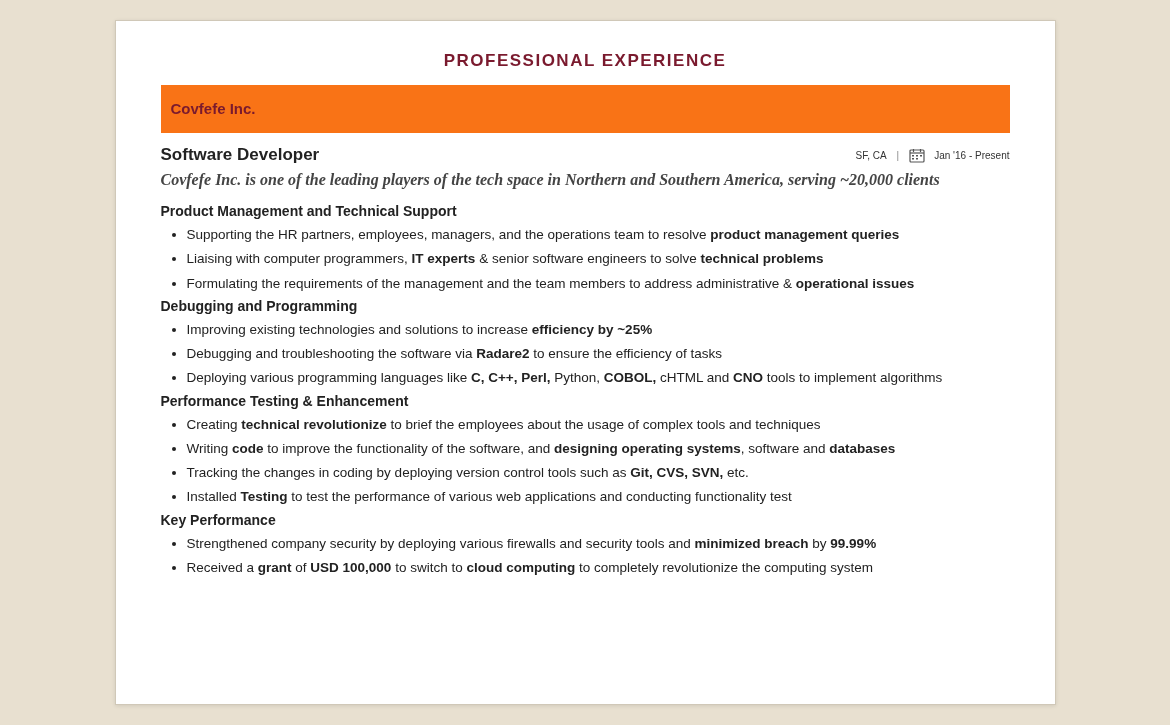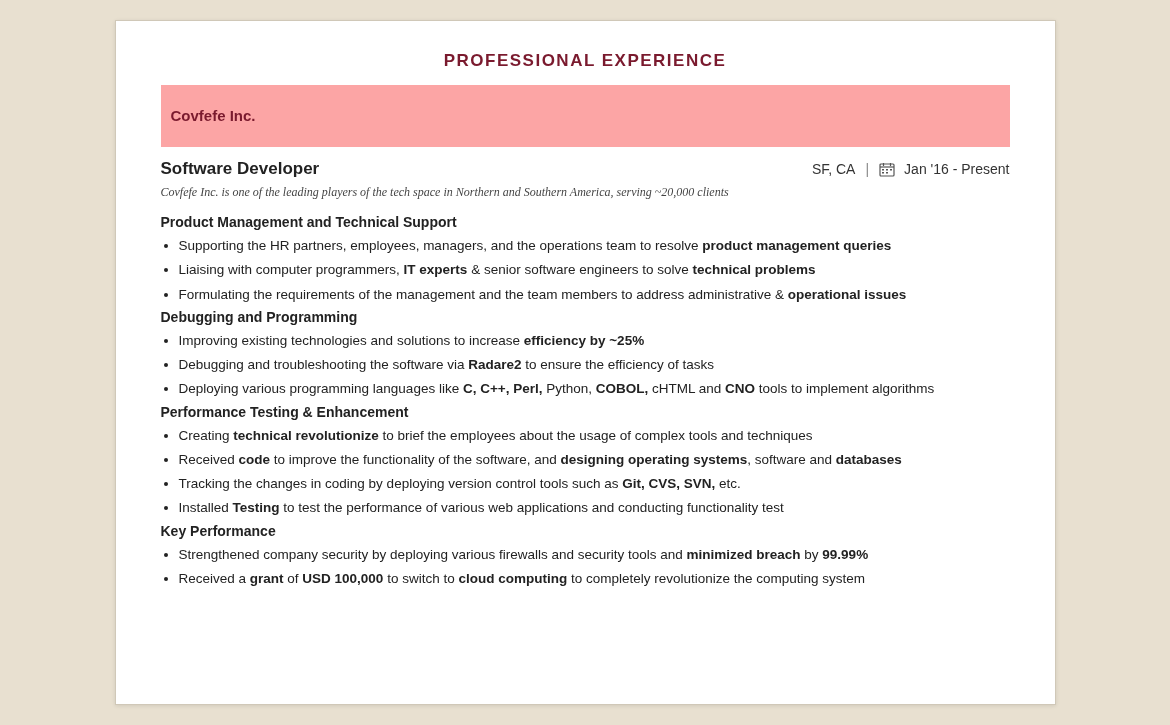--- a/index.html
+++ b/index.html
@@ -31,22 +31,22 @@
       text-align: center;
       color: #7a1a2e;
       font-family: Arial, sans-serif;
       font-size: 17px;
       font-weight: bold;
       letter-spacing: 1.5px;
       margin-bottom: 14px;
     }
 
     .company-header {
-      background: #fca5a5;
-      padding: 22px 10px;
+      background: #f97316;
+      padding: 15px 10px;
       margin-bottom: 12px;
     }
 
     .company-name {
       color: #7a1a2e;
       font-family: Arial, sans-serif;
       font-size: 15px;
       font-weight: bold;
     }
 
@@ -61,21 +61,21 @@
 
     .job-title {
       font-family: Arial, sans-serif;
       font-size: 17px;
       font-weight: bold;
       color: #222;
     }
 
     .job-meta {
       font-family: Arial, sans-serif;
-      font-size: 14px;
+      font-size: 10px;
       color: #333;
       display: flex;
       align-items: center;
       gap: 6px;
     }
 
     .job-meta .separator {
       color: #888;
       margin: 0 4px;
     }
@@ -83,38 +83,39 @@
     .calendar-icon {
       display: inline-block;
       width: 16px;
       height: 15px;
       vertical-align: middle;
       margin-right: 3px;
     }
 
     .company-desc {
       font-style: italic;
-      font-size: 12px;
+      font-size: 16px;
       color: #444;
       margin-bottom: 14px;
       font-family: Georgia, serif;
+      font-weight: bold;
     }
 
     .subsection-title {
       font-family: Arial, sans-serif;
       font-size: 14px;
       font-weight: bold;
       color: #222;
       margin-top: 2px;
       margin-bottom: 6px;
     }
 
     ul.bullet-list {
       list-style: disc;
-      margin-left: 18px;
+      margin-left: 26px;
       margin-bottom: 4px;
     }
 
     ul.bullet-list li {
       font-family: Arial, sans-serif;
       font-size: 13.5px;
       color: #222;
       margin-bottom: 4px;
       line-height: 1.5;
     }
@@ -161,21 +162,21 @@
       </ul>
       <div class="subsection-title">Debugging and Programming</div>
       <ul class="bullet-list">
         <li><span>Improving existing technologies and solutions to increase </span><strong>efficiency by ~25%</strong></li>
         <li><span>Debugging and troubleshooting the software via </span><strong>Radare2</strong><span> to ensure the efficiency of tasks</span></li>
         <li><span>Deploying various programming languages like </span><strong>C, C++, Perl,</strong><span> Python, </span><strong>COBOL,</strong><span> cHTML and </span><strong>CNO</strong><span> tools to implement algorithms</span></li>
       </ul>
       <div class="subsection-title">Performance Testing &amp; Enhancement</div>
       <ul class="bullet-list">
         <li><span>Creating </span><strong>technical revolutionize</strong><span> to brief the employees about the usage of complex tools and techniques</span></li>
-        <li><span>Received </span><strong>code</strong><span> to improve the functionality of the software, and </span><strong>designing operating systems</strong><span>, software and </span><strong>databases</strong></li>
+        <li><span>Writing </span><strong>code</strong><span> to improve the functionality of the software, and </span><strong>designing operating systems</strong><span>, software and </span><strong>databases</strong></li>
         <li><span>Tracking the changes in coding by deploying version control tools such as </span><strong>Git, CVS, SVN,</strong><span> etc.</span></li>
         <li><span>Installed </span><strong>Testing</strong><span> to test the performance of various web applications and conducting functionality test</span></li>
       </ul>
       <div class="subsection-title">Key Performance</div>
       <ul class="bullet-list">
         <li><span>Strengthened company security by deploying various firewalls and security tools and </span><strong>minimized breach</strong><span> by </span><strong>99.99%</strong></li>
         <li><span>Received a </span><strong>grant</strong><span> of </span><strong>USD 100,000</strong><span> to switch to </span><strong>cloud computing</strong><span> to completely revolutionize the computing system</span></li>
       </ul>
     </div>
 

